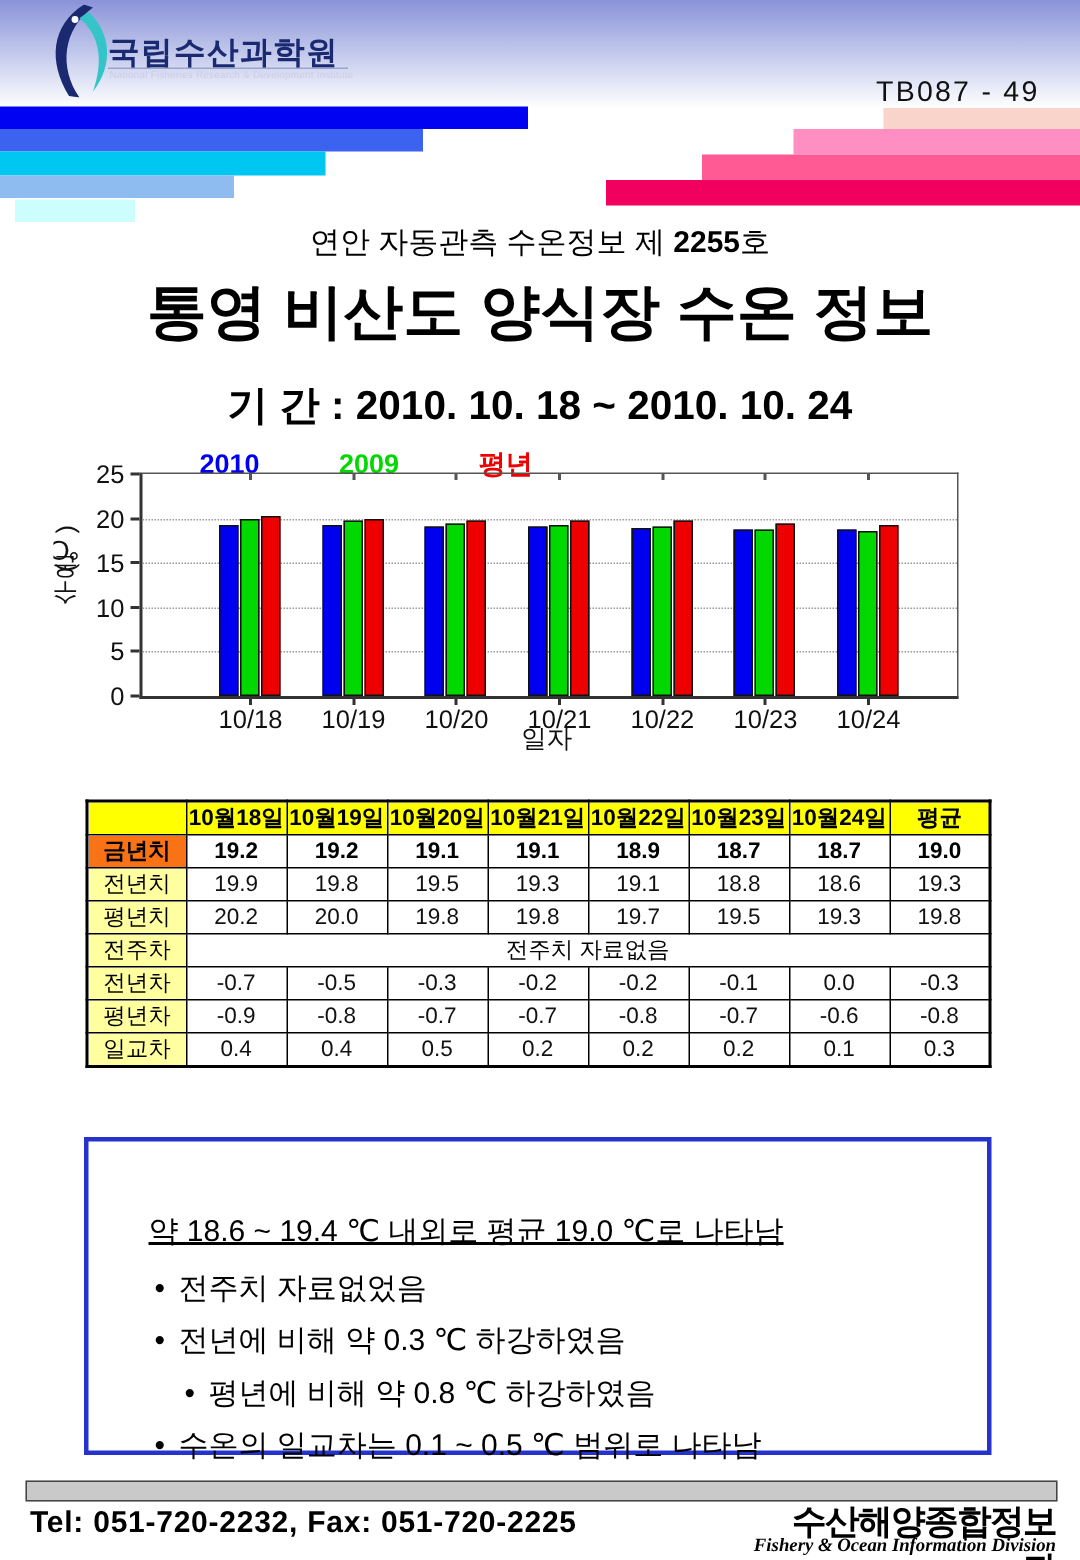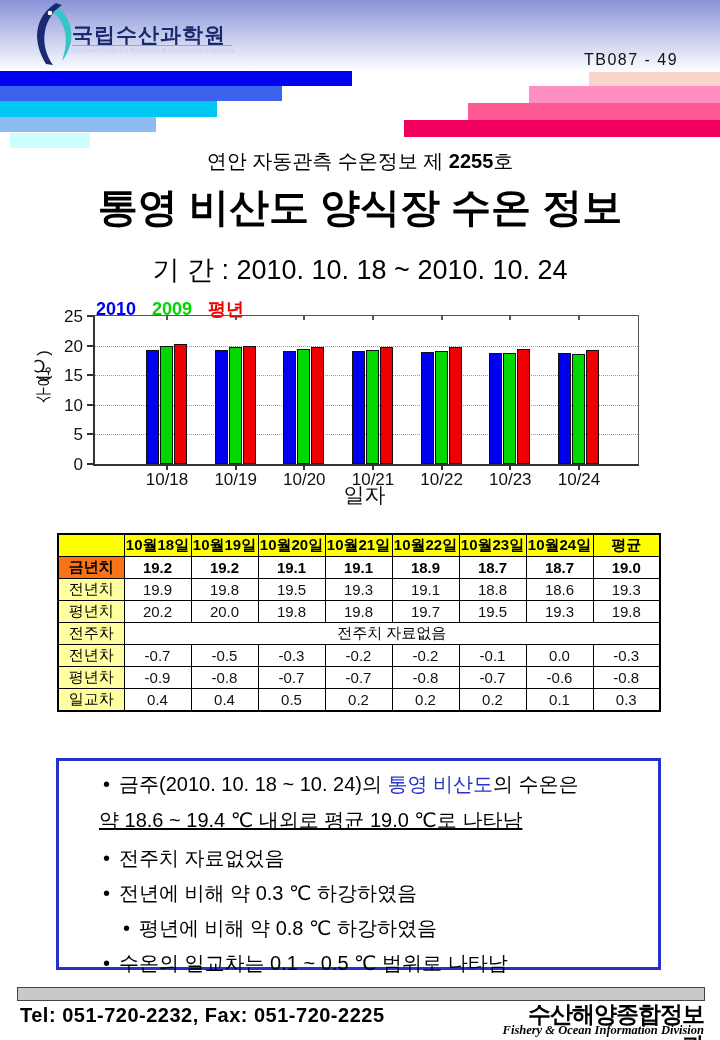--- a/index.html
+++ b/index.html
@@ -6,55 +6,55 @@
   body{width:720px;height:1040px;position:relative;background:#fff;overflow:hidden;
        font-family:"Liberation Sans","DejaVu Sans",sans-serif;color:#000;}
   .abs{position:absolute;}
 
   
   .hdr-grad{left:0;top:0;width:720px;height:72px;background:linear-gradient(#8a93d8,#c9cfee 55%,#ffffff);}
   .logo-wrap{left:26px;top:3px;width:300px;height:62px;}
   .org-name{left:72px;top:21px;font-size:21px;font-weight:800;color:#1b2a70;letter-spacing:1px;}
   .org-rule{left:72px;top:45px;width:160px;height:1px;background:#9aa4cc;}
   .org-sub{left:73px;top:47px;font-size:6.5px;color:#c9cee8;letter-spacing:.2px;}
-  .doc-code{left:584px;top:51px;font-size:16px;letter-spacing:1.5px;color:#111;}
+  .doc-code{left:584px;top:51px;font-size:19px;letter-spacing:1.5px;color:#111;}
 
   
   .s-b1{left:0;top:71px;width:352px;height:15px;background:#0202f2;}
   .s-b2{left:0;top:86px;width:282px;height:15px;background:#3b63ef;}
   .s-b3{left:0;top:101px;width:217px;height:16px;background:#00c6f2;}
   .s-b4{left:0;top:117px;width:156px;height:15px;background:#8fbcf0;}
   .s-b5{left:10px;top:133px;width:80px;height:15px;background:#ccfefe;}
   .s-p1{left:589px;top:72px;width:131px;height:14px;background:#f8d4cb;}
   .s-p2{left:529px;top:86px;width:191px;height:17px;background:#ff8fc2;}
   .s-p3{left:468px;top:103px;width:252px;height:17px;background:#ff5a94;}
   .s-p4{left:404px;top:120px;width:316px;height:17px;background:#f2005f;}
 
   
   .t-series{left:0;top:148px;width:720px;text-align:center;font-size:20px;color:#000;}
   .t-series b{font-weight:800;}
   .t-main{left:0;top:180px;width:720px;text-align:center;font-size:40px;font-weight:800;letter-spacing:0px;}
-  .t-period{left:0;top:252px;width:720px;text-align:center;font-size:27px;font-weight:400;}
+  .t-period{left:0;top:252px;width:720px;text-align:center;font-size:27px;font-weight:700;}
 
   
   .chart-plot{left:93px;top:315px;width:543px;height:148px;
     border-top:1px solid #555;border-right:1px solid #555;
     border-left:2px solid #333;border-bottom:2px solid #333;}
   .gridline{position:absolute;left:0;width:543px;height:0;border-top:1px dotted #999;}
   .ytick-label{position:absolute;width:34px;text-align:right;font-size:17px;color:#111;}
   .ytick-mark{position:absolute;width:6px;height:2px;background:#333;}
   .xtick-top{position:absolute;width:2px;height:4px;background:#555;top:0;}
   .xtick-bot{position:absolute;width:2px;height:4px;background:#333;}
   .bar-group{position:absolute;bottom:0;display:flex;align-items:flex-end;gap:1px;}
   .bar{width:13px;border:1px solid #111;box-sizing:border-box;}
   .xlabel{position:absolute;width:66px;text-align:center;font-size:17px;color:#111;}
   .legend{left:96px;top:297px;font-size:18px;font-weight:800;}
-  .legend span{margin-right:16px;}
+  .legend span{margin-right:16px;margin-left:37px;}
   .ylab{left:32px;top:350px;font-size:17px;color:#111;writing-mode:vertical-rl;transform:rotate(180deg);}
-  .xlab{left:93px;top:481px;width:543px;text-align:center;font-size:21px;color:#111;}
+  .xlab{left:93px;top:481px;width:543px;text-align:center;font-size:17px;color:#111;}
 
   
   table.data{position:absolute;left:57px;top:533px;width:602px;border-collapse:collapse;
     table-layout:fixed;border:2px solid #000;font-size:15px;}
   table.data th,table.data td{border:1px solid #000;height:21px;text-align:center;padding:0;overflow:hidden;}
   table.data th{background:#ffff00;font-weight:800;}
   td.lbl{background:#ffffa0;font-weight:400;}
   td.lbl.hot{background:#f97316;font-weight:700;}
   td.val{font-weight:400;color:#111;}
   td.val.b{font-weight:800;color:#000;}
@@ -274,21 +274,20 @@
         <td class="val">0.2</td>
         <td class="val">0.2</td>
         <td class="val">0.2</td>
         <td class="val">0.1</td>
         <td class="val">0.3</td>
       </tr>
     </tbody>
   </table>
 
 <div class="abs sum-box">
-  <div class="sum-line" style="top:10px;"><span class="bullet">•</span><span>금주(2010. 10. 18 ~ 10. 24)의 </span><span class="sum-site">통영 비산도</span><span>의 수온은</span></div>
   <div class="sum-line" style="top:46px;left:40px;text-decoration:underline;">약 18.6 ~ 19.4 ℃ 내외로 평균 19.0 ℃로 나타남</div>
   <div class="sum-line" style="top:84px;"><span class="bullet">•</span><span>전주치 자료없었음</span></div>
   <div class="sum-line" style="top:119px;"><span class="bullet">•</span><span>전년에 비해 약 0.3 ℃ 하강하였음</span></div>
   <div class="sum-line" style="top:154px;margin-left:20px;"><span class="bullet">•</span><span>평년에 비해 약 0.8 ℃ 하강하였음</span></div>
   <div class="sum-line" style="top:189px;"><span class="bullet">•</span><span>수온의 일교차는 0.1 ~ 0.5 ℃ 범위로 나타남</span></div>
 </div>
 
 <div class="abs foot-bar"></div>
 <div class="abs foot-tel">Tel: 051-720-2232,  Fax: 051-720-2225</div>
 <div class="abs foot-dept-ko">수산해양종합정보과</div>

